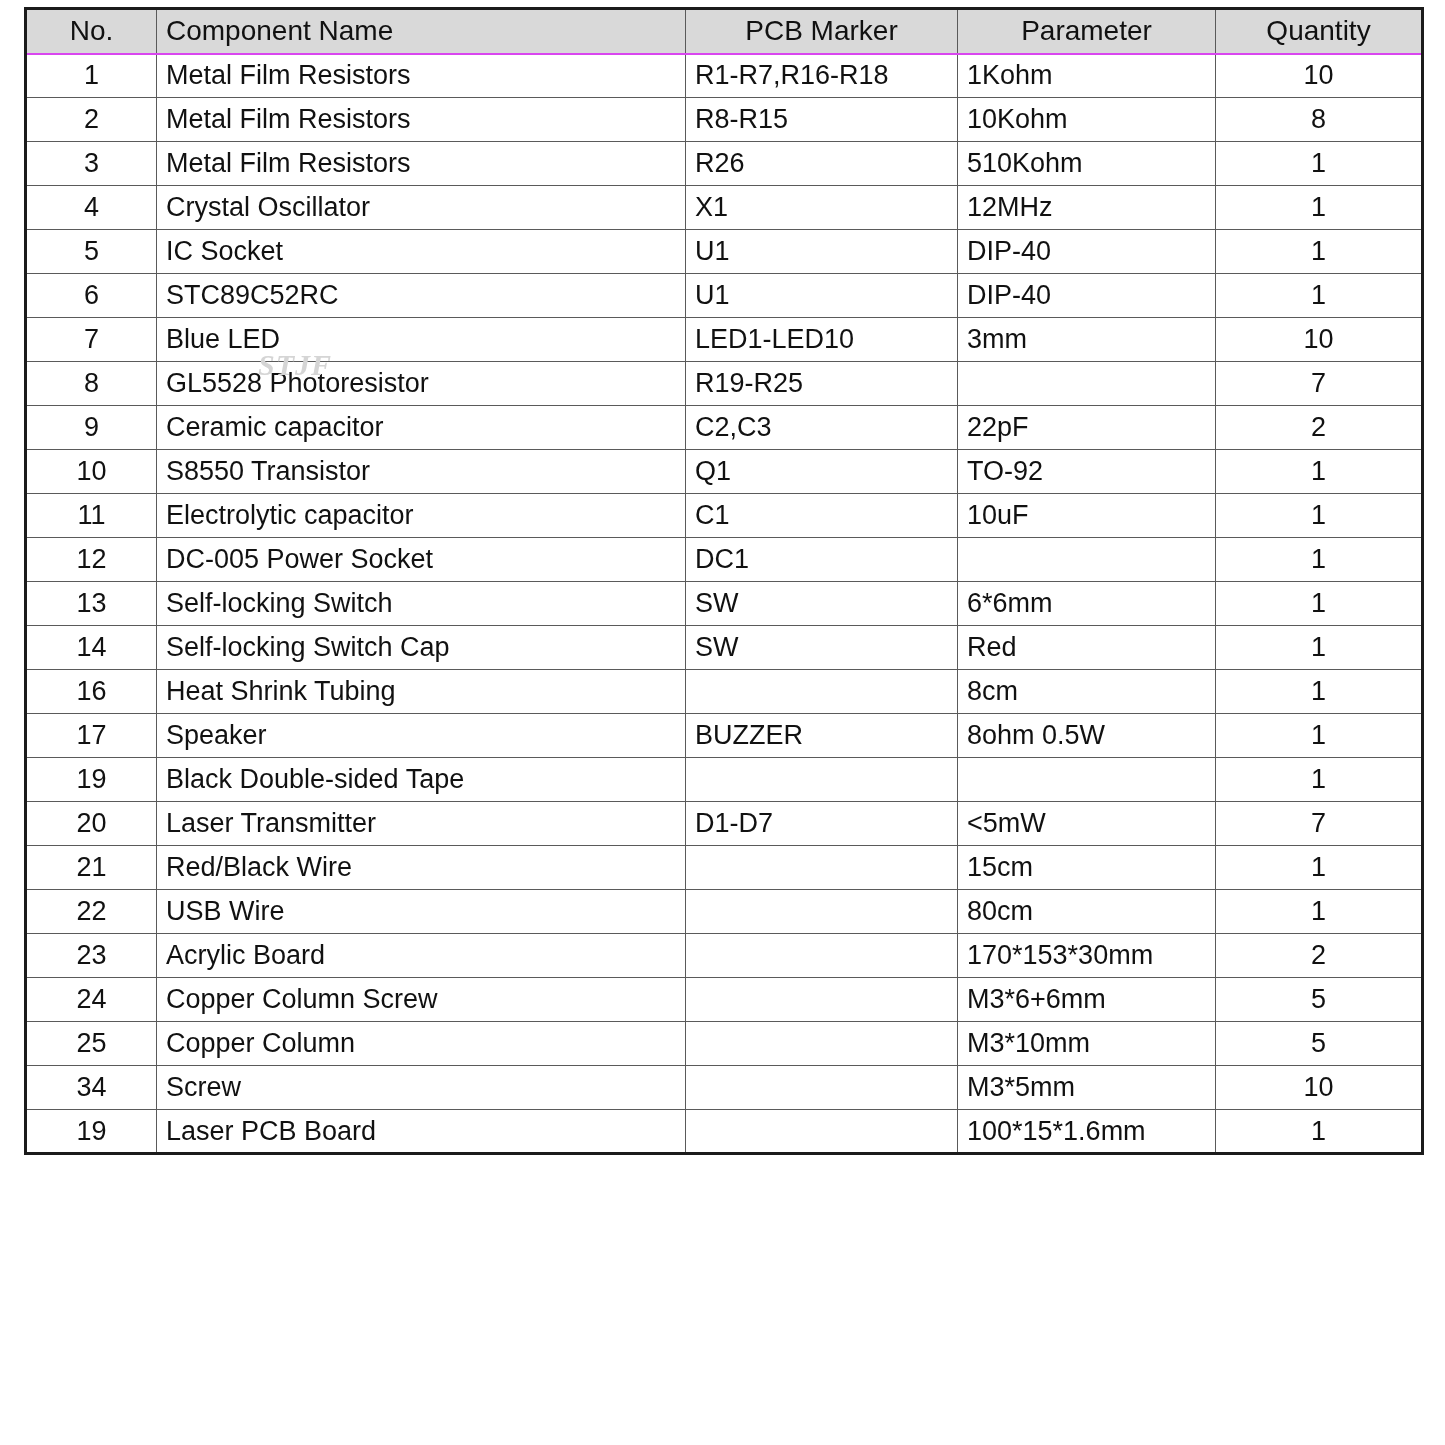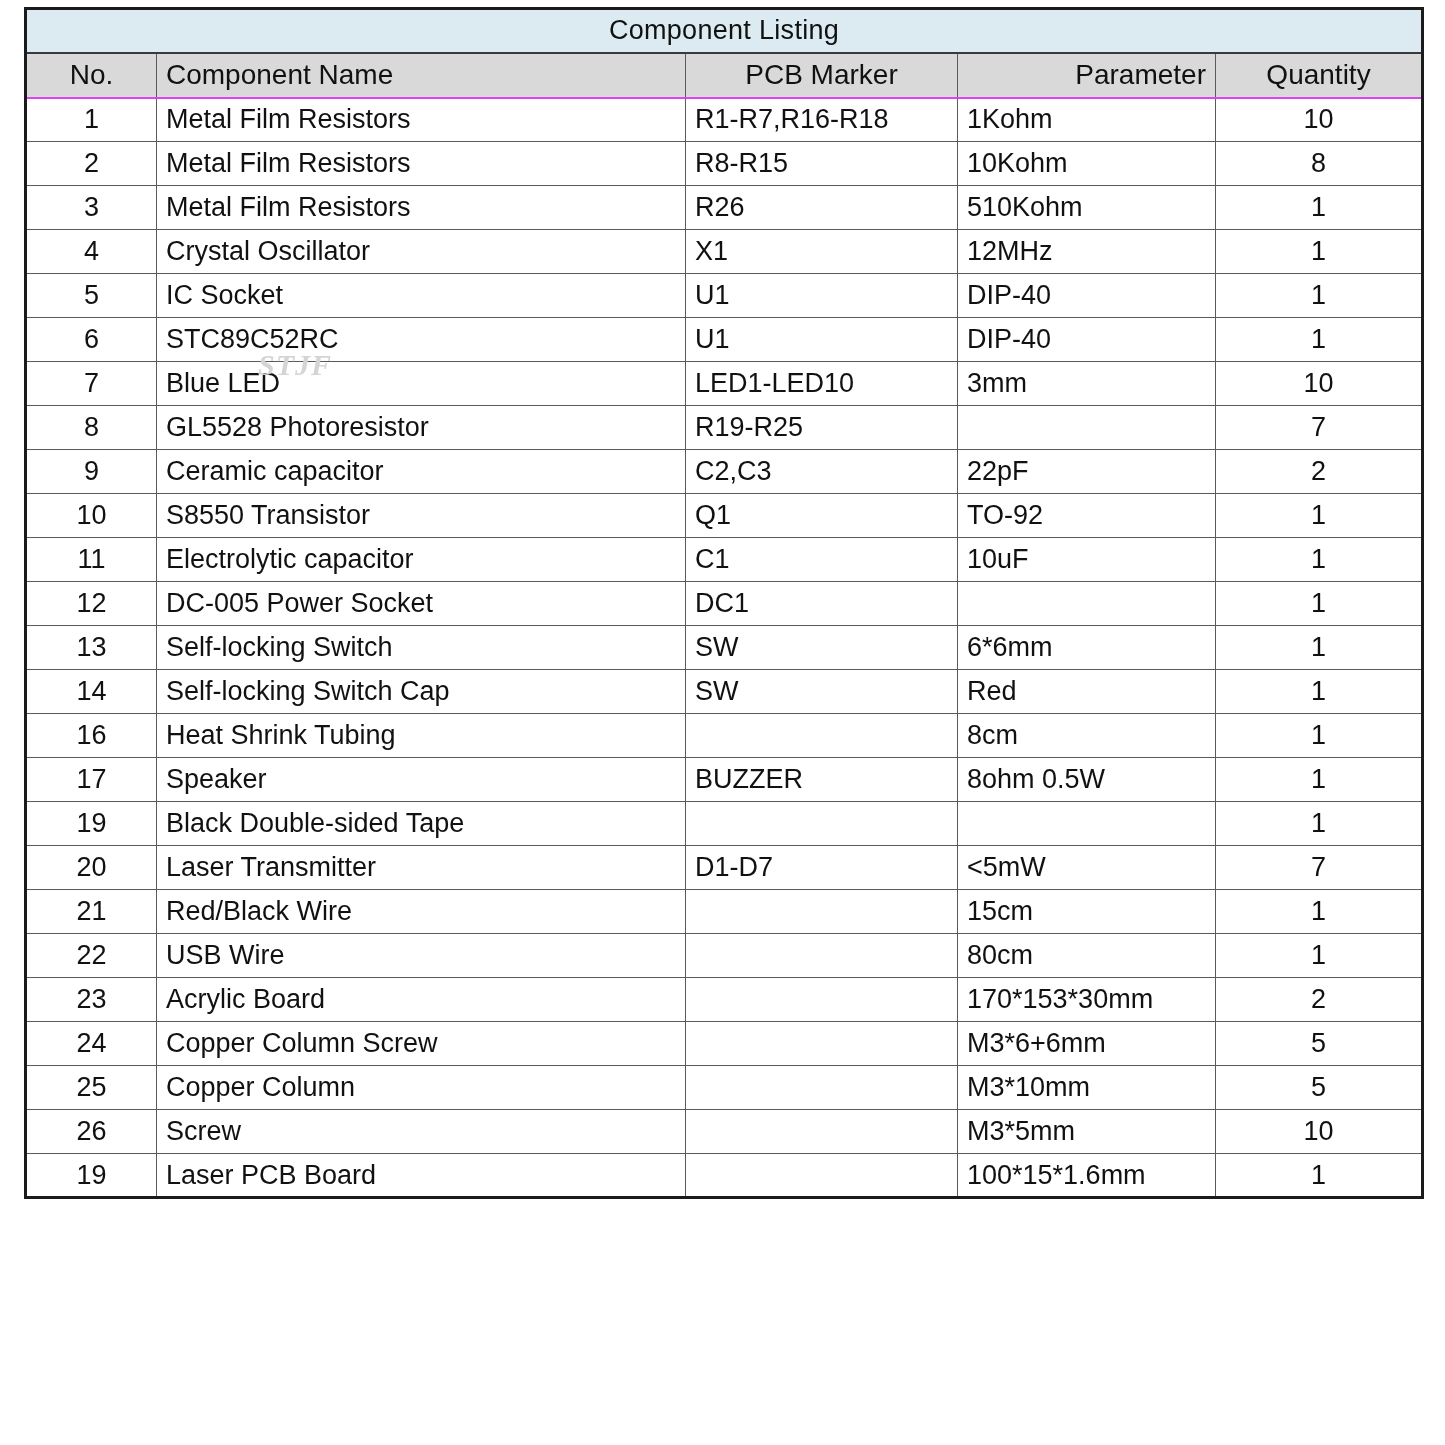--- a/index.html
+++ b/index.html
@@ -81,21 +81,21 @@
     background: #d9d9d9;
     font-weight: 400;
     font-size: 28px;
     height: 45px;
     border-top: 2px solid #3a3a3a;
     border-bottom: 2px solid #d946ef;
   }
   th.h-no      { text-align: center; }
   th.h-name    { text-align: left;   }
   th.h-marker  { text-align: center; }
-  th.h-param   { text-align: right; margin-top: 10px;   }
+  th.h-param   { text-align: center; margin-top: 10px;   }
   th.h-qty     { text-align: center; }
 
   
   td.c-no     { text-align: center; }
   td.c-name   { text-align: left; margin-top: 8px;   }
   td.c-marker { text-align: left;   }
   td.c-param  { text-align: left;   }
   td.c-qty    { text-align: center; }
 
   
@@ -124,23 +124,20 @@
 
   <table class="listing">
     <colgroup>
       <col class="w-no">
       <col class="w-name">
       <col class="w-marker">
       <col class="w-param">
       <col class="w-qty">
     </colgroup>
     <tbody id="table-body">
-      <tr>
-        <td class="title-cell" colspan="5">Component Listing</td>
-      </tr>
       <tr class="head-row">
         <th class="h-no">No.</th>
         <th class="h-name">Component Name</th>
         <th class="h-marker">PCB Marker</th>
         <th class="h-param">Parameter</th>
         <th class="h-qty">Quantity</th>
       </tr>
 
     <tr>
           <td class="c-no">1</td>
@@ -297,21 +294,21 @@
           <td class="c-qty">5</td>
         </tr>
         <tr>
           <td class="c-no">25</td>
           <td class="c-name">Copper Column</td>
           <td class="c-marker"></td>
           <td class="c-param">M3*10mm</td>
           <td class="c-qty">5</td>
         </tr>
         <tr>
-          <td class="c-no">26</td>
+          <td class="c-no">34</td>
           <td class="c-name">Screw</td>
           <td class="c-marker"></td>
           <td class="c-param">M3*5mm</td>
           <td class="c-qty">10</td>
         </tr>
         <tr>
           <td class="c-no">19</td>
           <td class="c-name">Laser PCB Board</td>
           <td class="c-marker"></td>
           <td class="c-param">100*15*1.6mm</td>

